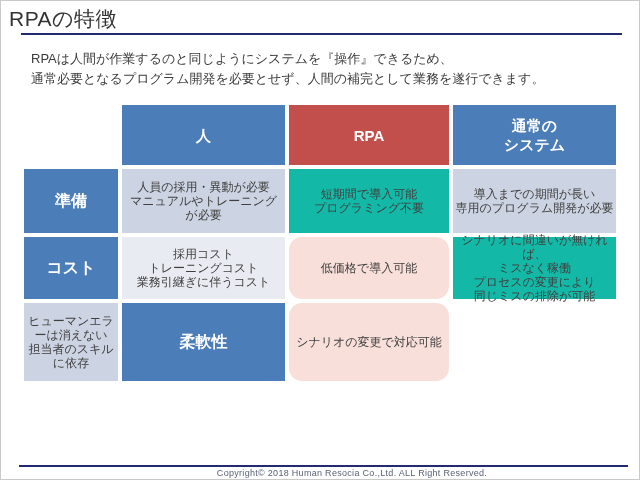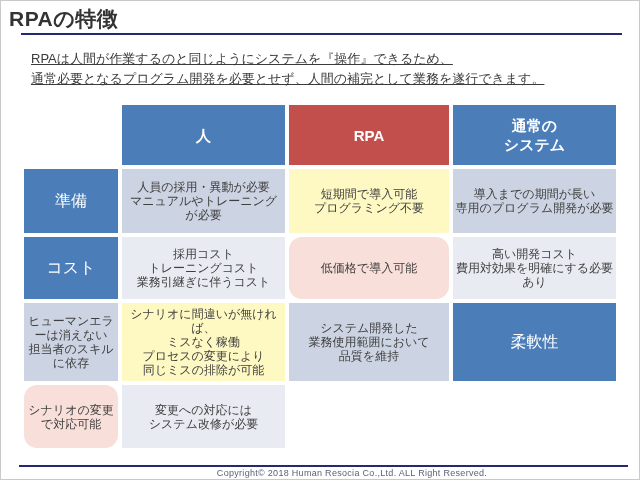--- a/index.html
+++ b/index.html
@@ -3,42 +3,42 @@
 <meta charset="utf-8">
 <style>
   html,body{margin:0;padding:0;background:#fff;}
   .slide{
     position:relative;width:640px;height:480px;box-sizing:border-box;
     background:#ffffff;border:1px solid #c9c9c9;overflow:hidden;
     font-family:"Liberation Sans","DejaVu Sans",sans-serif;
   }
   .title{
     position:absolute;left:8px;top:4px;
-    font-size:21px;font-weight:bold;color:#333333;letter-spacing:.5px;
+    font-size:21px;font-weight:normal;color:#333333;letter-spacing:.5px;
   }
   .title-rule{position:absolute;left:20px;top:32px;width:601px;height:2px;background:#232a70;}
   .intro{position:absolute;left:30px;top:48px;font-size:13px;color:#3b3b3b;line-height:20px;}
-  .intro div{white-space:pre;text-decoration:underline;}
+  .intro div{white-space:pre;}
   .grid{
     position:absolute;left:23px;top:104px;
     display:grid;grid-template-columns:94px 163px 160px 163px;
     grid-template-rows:60px 64px 62px 78px 63px;gap:4px;
   }
   .cell{
     display:flex;align-items:center;justify-content:center;
     text-align:center;white-space:pre-line;box-sizing:border-box;
   }
   .corner{background:transparent;}
   .chead{background:#4B7DB8;color:#ffffff;font-weight:bold;font-size:15px;line-height:19px;}
   .chead.rpa{background:#C24F4B;}
-  .rlabel{background:#4B7DB8;color:#ffffff;font-weight:normal;font-size:16px;line-height:20px;}
+  .rlabel{background:#4B7DB8;color:#ffffff;font-weight:bold;font-size:16px;line-height:20px;}
   .bodycell{font-size:12px;color:#404040;line-height:14px;padding:2px;}
   .bd{background:#CCD3E2;}  
   .bl{background:#E8EBF1;}  
-  .rd{background:#fef9c3;}  
+  .rd{background:#14b8a6;}  
   .rl{background:#F8DFD9;border-radius:13px;}  
   .footer-rule{position:absolute;left:18px;top:464px;width:609px;height:2px;background:#232a70;}
   .footer-text{
     position:absolute;left:0;top:467px;width:100%;text-align:center;
     font-size:9px;color:#5a6275;letter-spacing:.3px;padding-left:32px;
   }
 </style>
 </head>
 <body>
 
@@ -66,35 +66,28 @@
     <div class="cell bodycell rd">短期間で導入可能
 プログラミング不要</div>
     <div class="cell bodycell bd">導入までの期間が長い
 専用のプログラム開発が必要</div>
 
     <div class="cell rlabel">コスト</div>
     <div class="cell bodycell bl">採用コスト
 トレーニングコスト
 業務引継ぎに伴うコスト</div>
     <div class="cell bodycell rl">低価格で導入可能</div>
-    <div class="cell bodycell bl">高い開発コスト
-費用対効果を明確にする必要あり</div>
 
-    <div class="cell bodycell bd">ヒューマンエラーは消えない
-担当者のスキルに依存</div>
     <div class="cell bodycell rd">シナリオに間違いが無ければ、
 ミスなく稼働
 プロセスの変更により
 同じミスの排除が可能</div>
-    <div class="cell bodycell bd">システム開発した
-業務使用範囲において
-品質を維持</div>
+    <div class="cell bodycell bd">ヒューマンエラーは消えない
+担当者のスキルに依存</div>
 
     <div class="cell rlabel">柔軟性</div>
     <div class="cell bodycell rl">シナリオの変更で対応可能</div>
-    <div class="cell bodycell bl">変更への対応には
-システム改修が必要</div>
   </div>
 
   <div class="footer-rule"></div>
   <div class="footer-text">Copyright© 2018  Human Resocia Co.,Ltd. ALL Right Reserved.</div>
 
 </div>
 
 </body></html>

